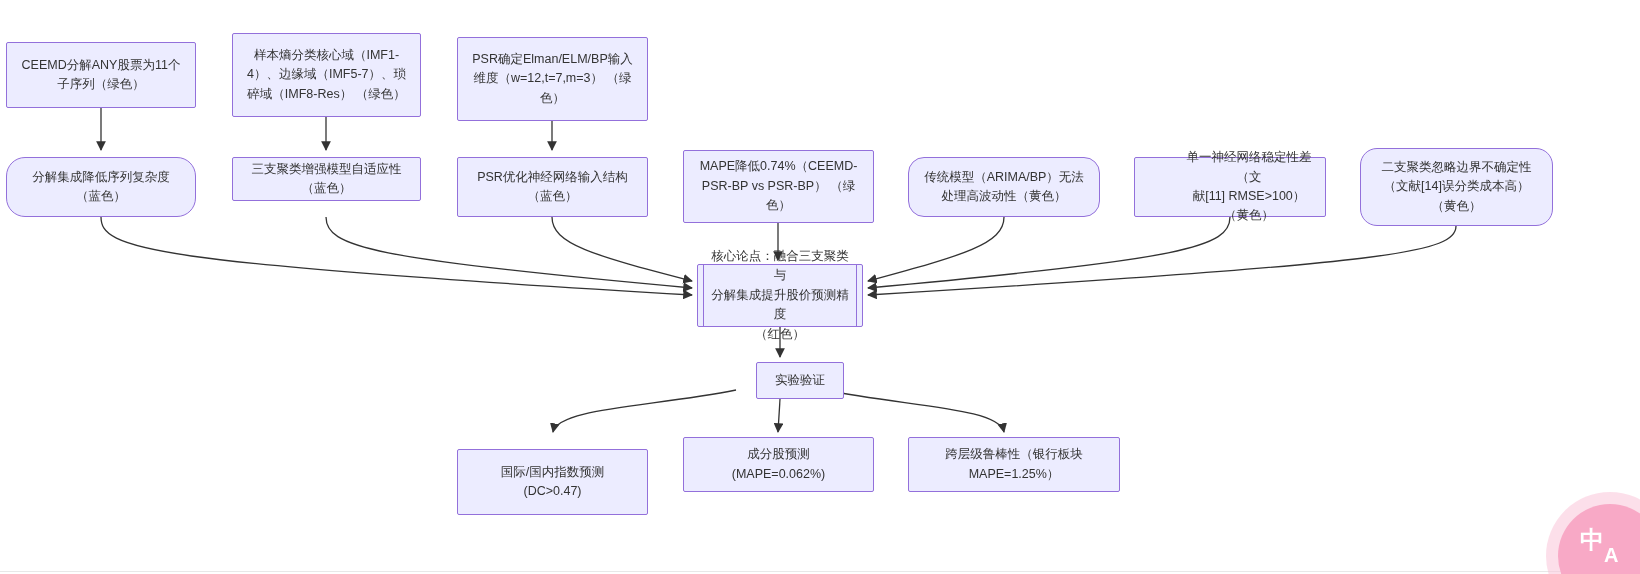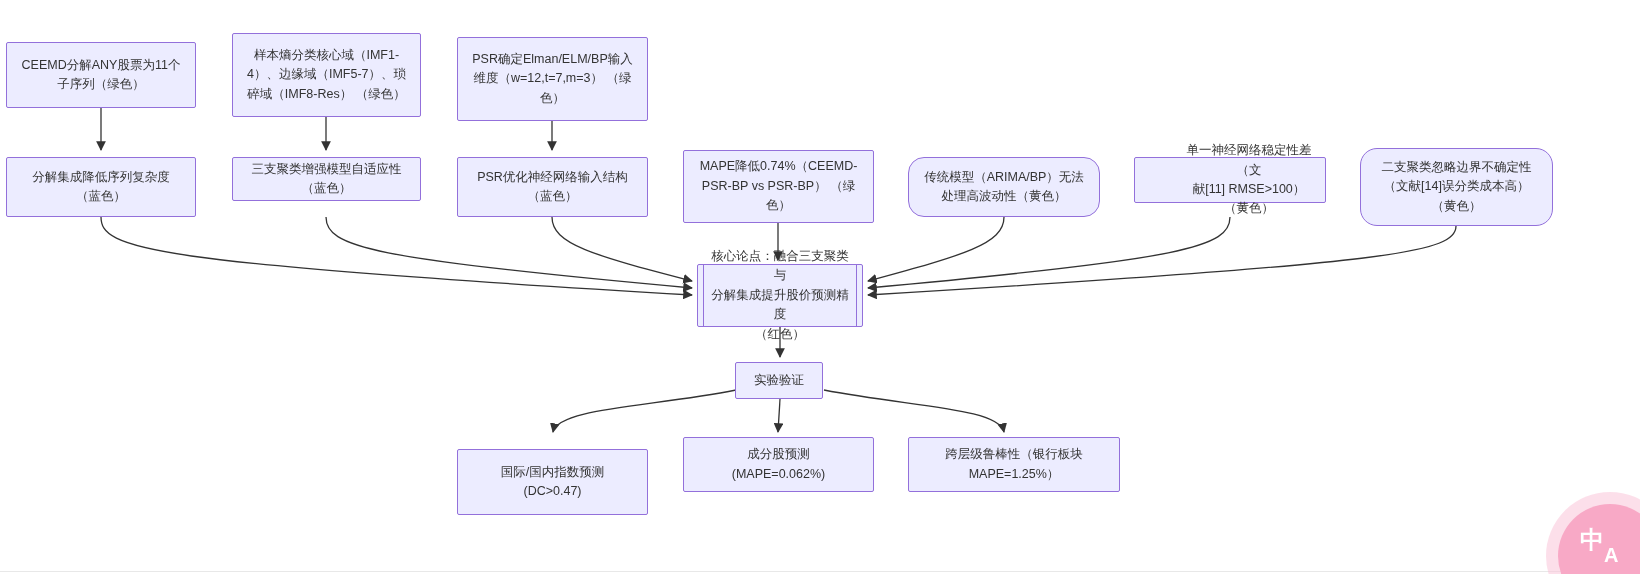--- a/index.html
+++ b/index.html
@@ -86,42 +86,42 @@
 
 <div class="node" style="left:6px;top:42px;width:190px;height:66px;">CEEMD分解ANY股票为11个
 子序列（绿色）</div>
 <div class="node" style="left:232px;top:33px;width:189px;height:84px;">样本熵分类核心域（IMF1-
 4）、边缘域（IMF5-7）、琐
 碎域（IMF8-Res） （绿色）</div>
 <div class="node" style="left:457px;top:37px;width:191px;height:84px;">PSR确定Elman/ELM/BP输入
 维度（w=12,t=7,m=3） （绿
 色）</div>
 
-<div class="node" style="left:6px;top:157px;width:190px;height:60px;">分解集成降低序列复杂度
+<div class="node" style="left:6px;top:157px;width:190px;height:60px;border-radius:19px;">分解集成降低序列复杂度
 （蓝色）</div>
 <div class="node" style="left:232px;top:157px;width:189px;height:44px;">三支聚类增强模型自适应性
 （蓝色）</div>
 <div class="node" style="left:457px;top:157px;width:191px;height:60px;">PSR优化神经网络输入结构
 （蓝色）</div>
 <div class="node" style="left:683px;top:150px;width:191px;height:73px;">MAPE降低0.74%（CEEMD-
 PSR-BP vs PSR-BP） （绿
 色）</div>
 <div class="node" style="left:908px;top:157px;width:192px;height:60px;border-radius:16px;">传统模型（ARIMA/BP）无法
 处理高波动性（黄色）</div>
-<div class="node" style="left:1134px;top:157px;width:192px;height:46px;padding-left:48px;">单一神经网络稳定性差（文
+<div class="node" style="left:1134px;top:157px;width:192px;height:60px;padding-left:48px;">单一神经网络稳定性差（文
 献[11] RMSE&gt;100） （黄色）</div>
 <div class="node" style="left:1360px;top:148px;width:193px;height:78px;border-radius:17px;">二支聚类忽略边界不确定性
 （文献[14]误分类成本高）
 （黄色）</div>
 
 <div class="node subroutine" style="left:697px;top:264px;width:166px;height:63px;">核心论点：融合三支聚类与
 分解集成提升股价预测精度
 （红色）</div>
 
-<div class="node" style="left:735px;top:362px;width:88px;height:37px;">实验验证</div>
+<div class="node" style="left:756px;top:362px;width:88px;height:37px;">实验验证</div>
 
 <div class="node" style="left:457px;top:449px;width:191px;height:66px;">国际/国内指数预测
 (DC&gt;0.47)</div>
 <div class="node" style="left:683px;top:437px;width:191px;height:55px;">成分股预测
 (MAPE=0.062%)</div>
 <div class="node" style="left:908px;top:437px;width:212px;height:55px;">跨层级鲁棒性（银行板块
 MAPE=1.25%）</div>
 
 <div class="bottom-edge"></div>
 

